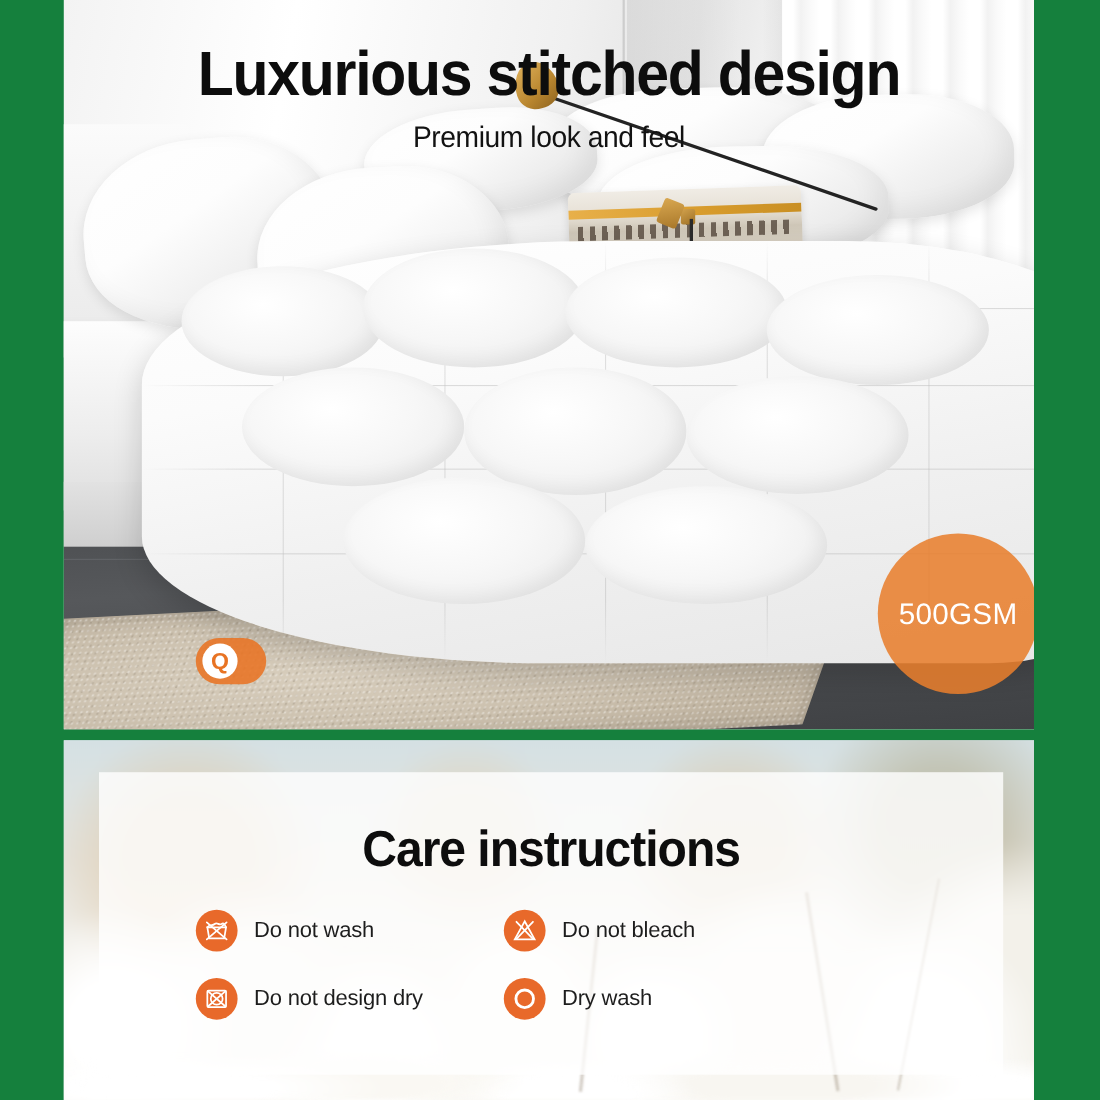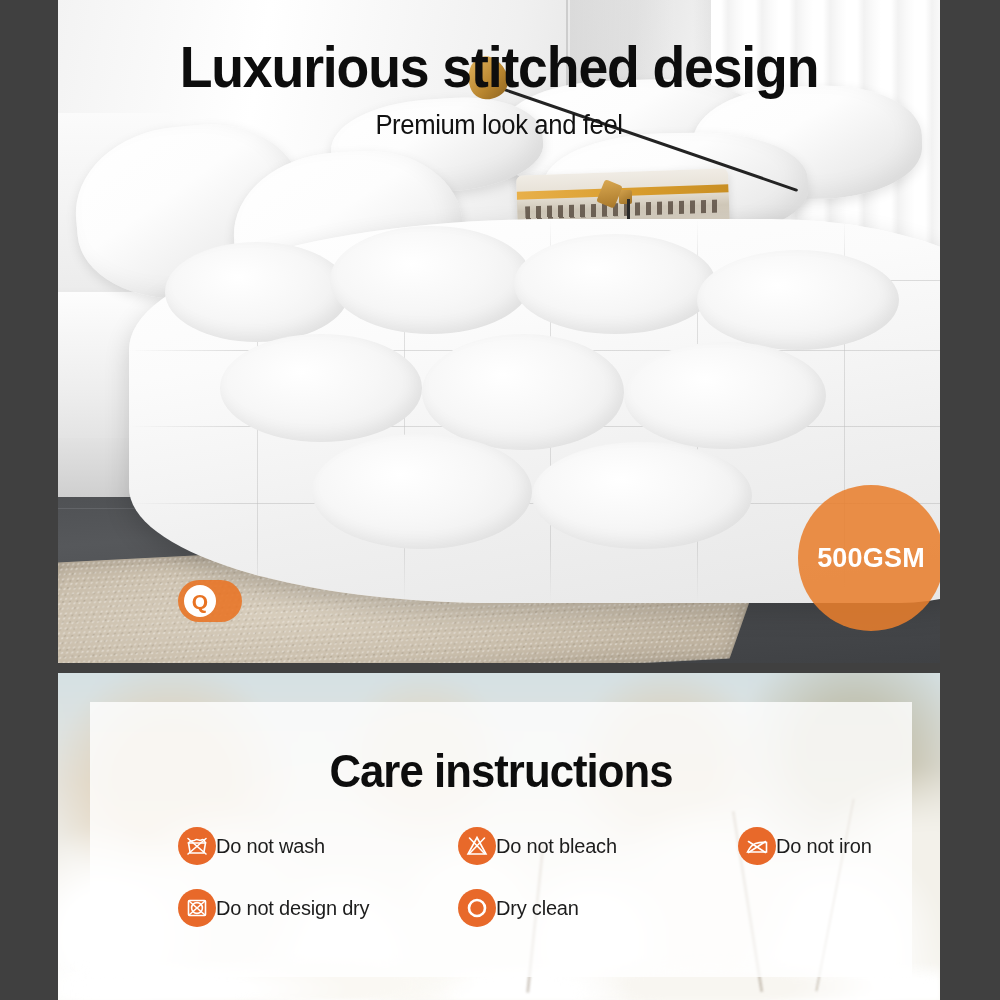--- a/index.html
+++ b/index.html
@@ -3,21 +3,21 @@
 <meta charset="utf-8">
 <style>
   html,body{margin:0;padding:0;}
   body{
     width:1000px;height:1000px;
     background:#ffffff;
     font-family:"Liberation Sans", sans-serif;
     overflow:hidden;
     position:relative;
   }
-  #page{position:absolute;inset:0;background:#404040;}
+  #page{position:absolute;inset:0;background:#15803d;}
 
   
   .top-section{
     position:absolute;left:58px;top:0px;width:882px;height:663px;
     overflow:hidden;background:#efefef;
   }
   .room-photo{position:absolute;inset:0;overflow:hidden;}
   
   .wall{position:absolute;left:0;top:0;width:100%;height:74%;
     background:linear-gradient(100deg,#f3f3f3 0%,#ffffff 22%,#f0f0f0 48%,#e4e4e4 60%,#f7f7f7 72%,#fdfdfd 100%);}
@@ -125,21 +125,21 @@
     display:flex;align-items:center;justify-content:center;
     font-size:21px;font-weight:700;color:#e87323;line-height:1;
   }
   .size-text{color:#fff;font-size:24px;font-weight:400;letter-spacing:.3px;white-space:nowrap;}
 
   .gsm-badge{
     position:absolute;left:740px;top:485px;width:146px;height:146px;
     border-radius:50%;background:rgba(232,126,45,.87);
     display:flex;align-items:center;justify-content:center;
   }
-  .gsm-text{color:#fff;font-size:27px;font-weight:700;letter-spacing:.2px;}
+  .gsm-text{color:#fff;font-size:27px;font-weight:400;letter-spacing:.2px;}
 
   
   .bottom-section{
     position:absolute;left:58px;top:673px;width:882px;height:327px;
     overflow:hidden;background:#cfdde2;
   }
   .cotton-bg{position:absolute;inset:0;
     background:
       radial-gradient(circle at 8% 78%,#ffffff 0 5%,rgba(255,255,255,0) 12%),
       radial-gradient(circle at 20% 70%,#f6f4ef 0 6%,rgba(246,244,239,0) 13%),
@@ -170,21 +170,21 @@
     position:absolute;left:32px;top:29px;width:822px;height:275px;
     background:rgba(255,255,255,.80);
   }
   .care-title{
     position:absolute;left:0;right:0;top:42px;text-align:center;
     font-size:46px;font-weight:700;color:#0d0d0d;letter-spacing:-1px;
     transform:scaleX(.95);
   }
   .care-grid{position:absolute;left:0;right:0;top:125px;}
   .care-row{position:relative;height:62px;}
-  .care-item{position:absolute;display:flex;align-items:center;}
+  .care-item{position:absolute;display:flex;align-items:center;gap:15px;}
   .care-icon{
     width:38px;height:38px;border-radius:50%;background:#e8692a;
     display:flex;align-items:center;justify-content:center;flex:0 0 auto;
   }
   .care-label{font-size:20px;color:#1d1d1d;font-weight:400;white-space:nowrap;letter-spacing:-.2px;}
   .col1{left:88px;}
   .col2{left:368px;}
   .col3{left:648px;}
 </style>
 </head>
@@ -298,30 +298,20 @@
             <span class="care-icon">
               <svg width="24" height="24" viewBox="0 0 24 24" fill="none" stroke="#fff" stroke-width="1.6" stroke-linecap="round">
                 <path d="M12 3.5 L21 20 L3 20 Z"></path>
                 <line x1="4.5" y1="4" x2="19.5" y2="19.5"></line>
                 <line x1="19.5" y1="4" x2="4.5" y2="19.5"></line>
               </svg>
             </span>
             <span class="care-label">Do not bleach</span>
           </div>
 
-          <div class="care-item col3">
-            <span class="care-icon">
-              <svg width="24" height="24" viewBox="0 0 24 24" fill="none" stroke="#fff" stroke-width="1.6" stroke-linecap="round">
-                <path d="M2.5 18 L21.5 18 L21.5 8.5 C21.5 8.5 15 8 10.5 9.5 C6 11 2.5 18 2.5 18 Z"></path>
-                <line x1="3.5" y1="7.5" x2="20.5" y2="18.5"></line>
-                <line x1="20.5" y1="7.5" x2="3.5" y2="18.5"></line>
-              </svg>
-            </span>
-            <span class="care-label">Do not iron</span>
-          </div>
         </div>
 
         <div class="care-row">
           <div class="care-item col1">
             <span class="care-icon">
               <svg width="24" height="24" viewBox="0 0 24 24" fill="none" stroke="#fff" stroke-width="1.6" stroke-linecap="round">
                 <rect x="3.5" y="4.5" width="17" height="15" rx="1"></rect>
                 <circle cx="12" cy="12" r="5.4"></circle>
                 <line x1="4" y1="5" x2="20" y2="19"></line>
                 <line x1="20" y1="5" x2="4" y2="19"></line>
@@ -329,21 +319,21 @@
             </span>
             <span class="care-label">Do not design dry</span>
           </div>
 
           <div class="care-item col2">
             <span class="care-icon">
               <svg width="24" height="24" viewBox="0 0 24 24" fill="none" stroke="#fff" stroke-width="2.6">
                 <circle cx="12" cy="12" r="8"></circle>
               </svg>
             </span>
-            <span class="care-label">Dry clean</span>
+            <span class="care-label">Dry wash</span>
           </div>
         </div>
 
       </div>
     </div>
   </div>
 
 </div>
 
 </body></html>

